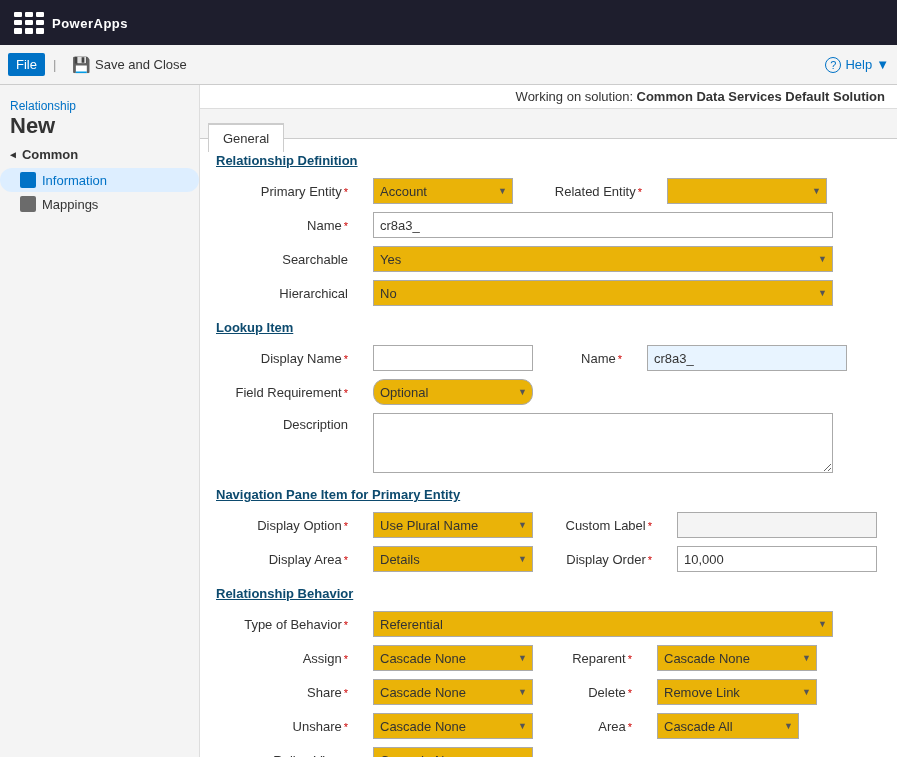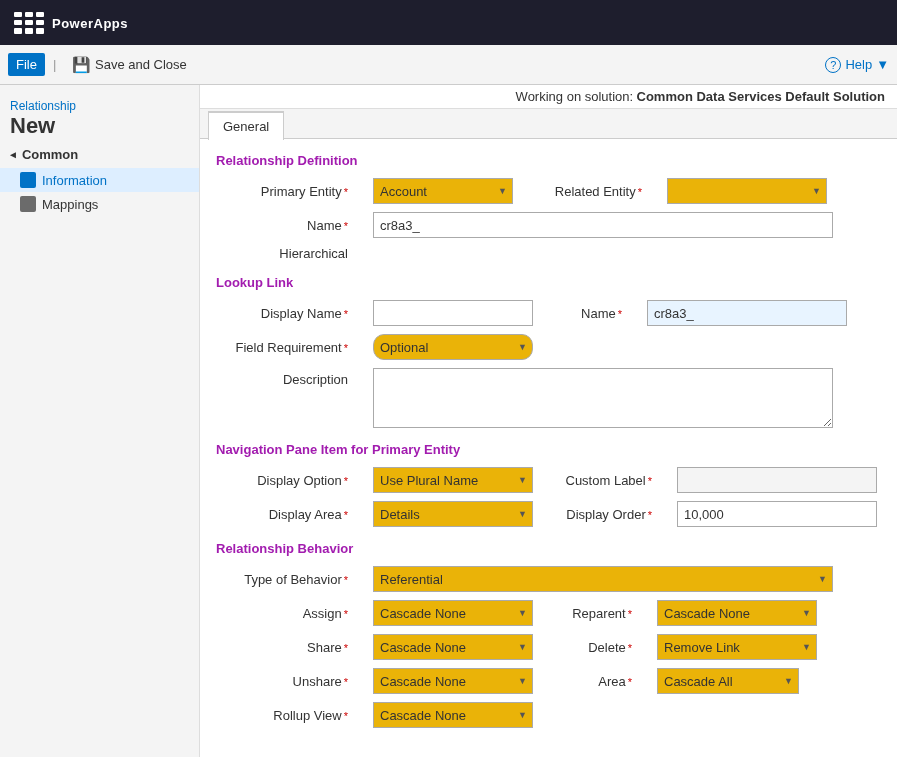--- a/index.html
+++ b/index.html
@@ -89,21 +89,21 @@
       cursor: pointer;
     }
     .sidebar-section-header .arrow {
       margin-right: 4px; font-size: 10px;
     }
     .sidebar-item {
       display: flex; align-items: center; gap: 6px;
       padding: 4px 10px 4px 20px;
       cursor: pointer; color: #333;
     }
-    .sidebar-item.active { background: #ddeeff; color: #0072c6; }
+    .sidebar-item.active { background: #ddeeff; color: #0072c6; border-radius: 12px; }
     .sidebar-item-icon {
       width: 16px; height: 16px; display: inline-block;
       background: #0072c6; border-radius: 2px;
       flex-shrink: 0;
     }
     .sidebar-item-icon.info { background: #0072c6; }
     .sidebar-item-icon.map { background: #6b6b6b; }
 
     
     .main-panel {
@@ -132,37 +132,37 @@
       padding: 6px 14px;
       cursor: pointer;
       border: 1px solid transparent;
       border-bottom: none;
       font-size: 13px;
       color: #333;
       background: white;
       border-top: 2px solid #ccc;
       margin-right: 2px;
       position: relative;
-      top: 2px;
+      top: 14px;
     }
     .tab.active {
       background: white;
       border-color: #ccc;
       border-bottom-color: white;
       color: #333;
     }
 
     
     .form-content {
       padding: 12px 16px;
     }
 
     .section-title {
-      font-size: 13px; font-weight: 700; color: #a21caf;
-      margin-bottom: 10px; margin-top: 14px;
+      font-size: 13px; font-weight: 700; color: #0c4a6e;
+      margin-bottom: 10px; margin-top: 14px; text-decoration: underline;
     }
     .section-title:first-child { margin-top: 2px; }
 
     .form-row {
       display: flex;
       align-items: center;
       margin-bottom: 8px;
       gap: 17px;
     }
 
@@ -321,26 +321,41 @@
         </div>
       </div>
 
       <div class="form-row">
         <span class="form-label">
           <span>Name</span><span class="required-star">*</span>
         </span>
         <input class="form-control input-wide" type="text" value="cr8a3_" style="">
       </div>
 
+      <div class="form-row">
+        <span class="form-label">Searchable</span>
+        <div class="select-wrap">
+          <select style="width:460px;">
+            <option>Yes</option>
+            <option>No</option>
+          </select>
+        </div>
+      </div>
 
       <div class="form-row">
         <span class="form-label">Hierarchical</span>
-      </div>
-
-      <div class="section-title">Lookup Link</div>
+        <div class="select-wrap">
+          <select style="width:460px;">
+            <option>No</option>
+            <option>Yes</option>
+          </select>
+        </div>
+      </div>
+
+      <div class="section-title">Lookup Item</div>
 
       <div class="form-row">
         <span class="form-label">
           <span>Display Name</span><span class="required-star">*</span>
         </span>
         <input class="form-control" style="width: 160px;" type="text" value="">
         <span class="form-label" style="width:80px;">
           <span>Name</span><span class="required-star">*</span>
         </span>
         <input class="form-control input-highlight" style="width: 200px;" type="text" value="cr8a3_">

